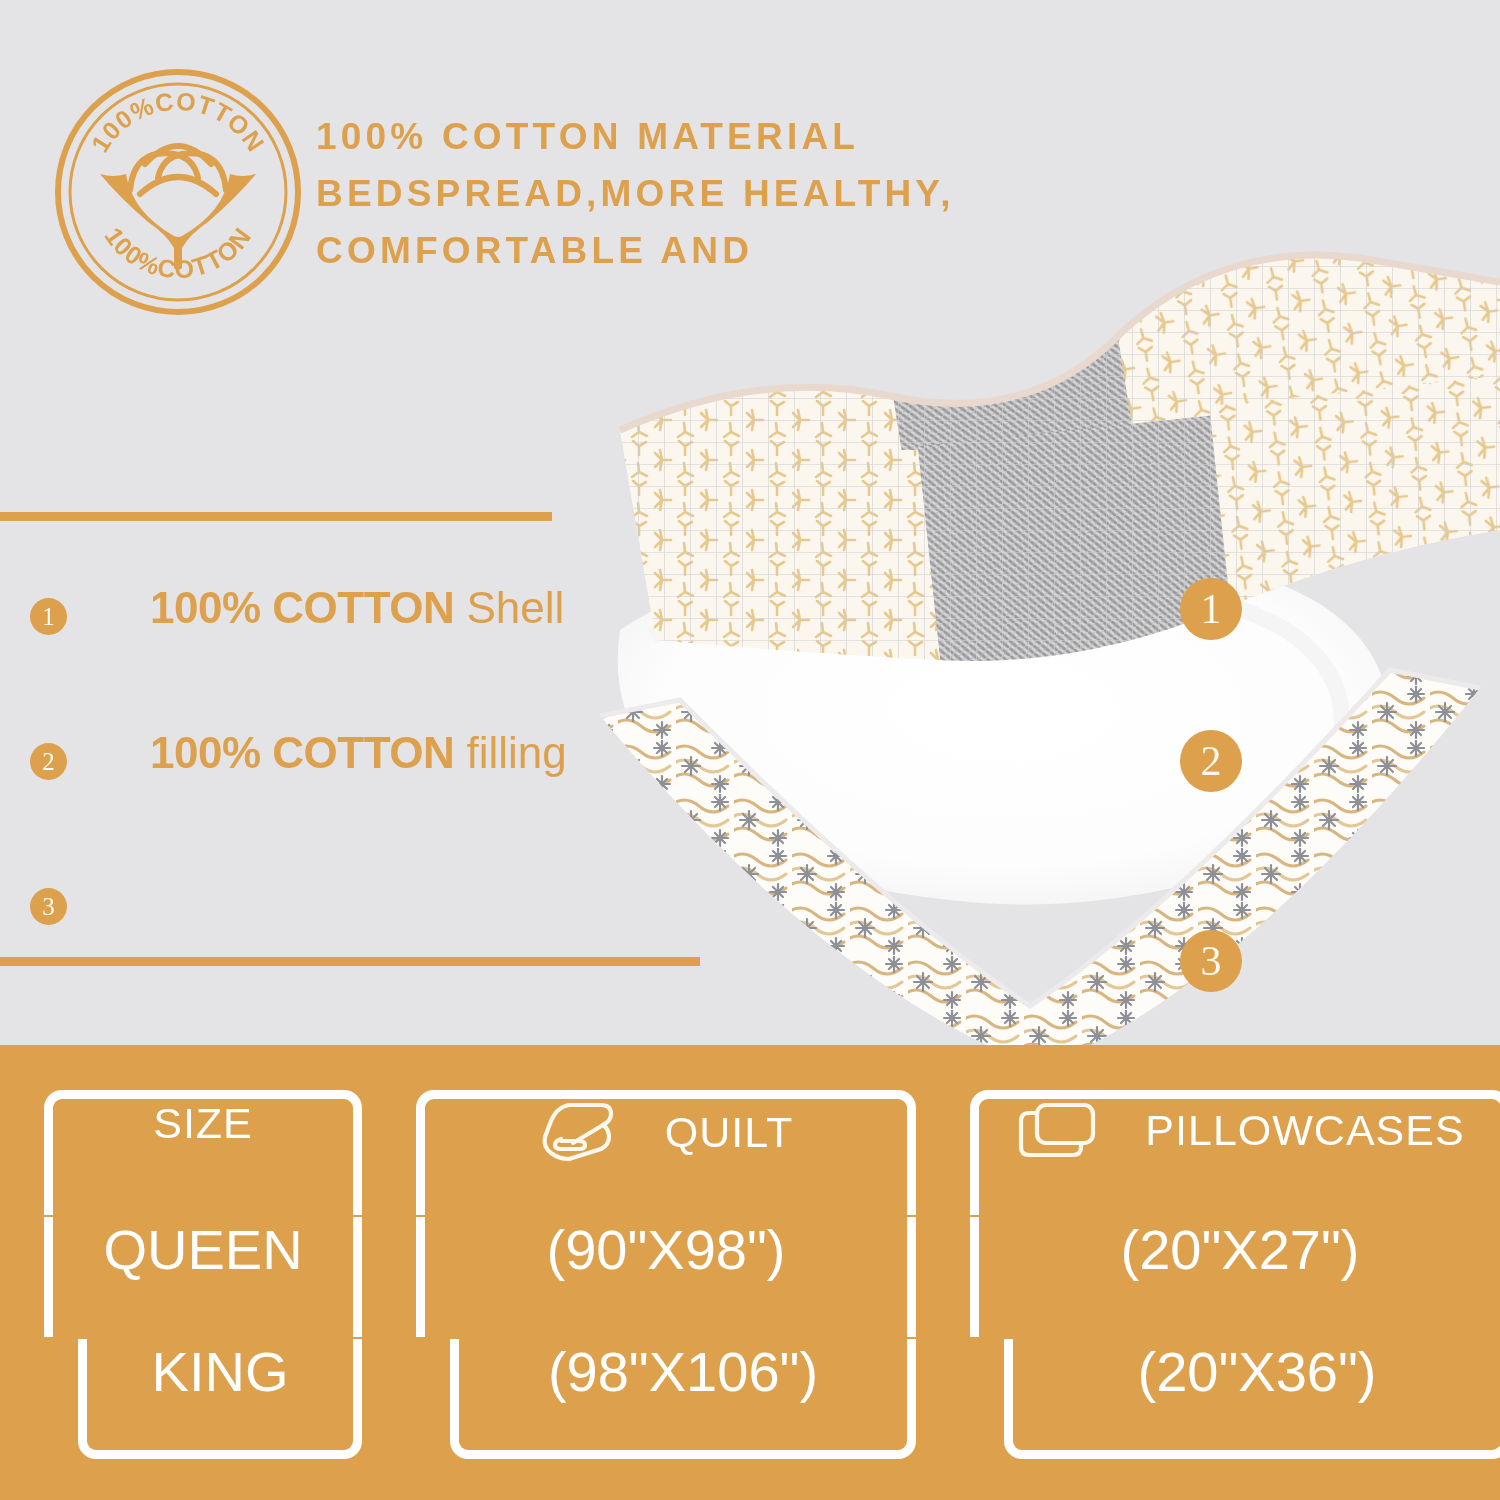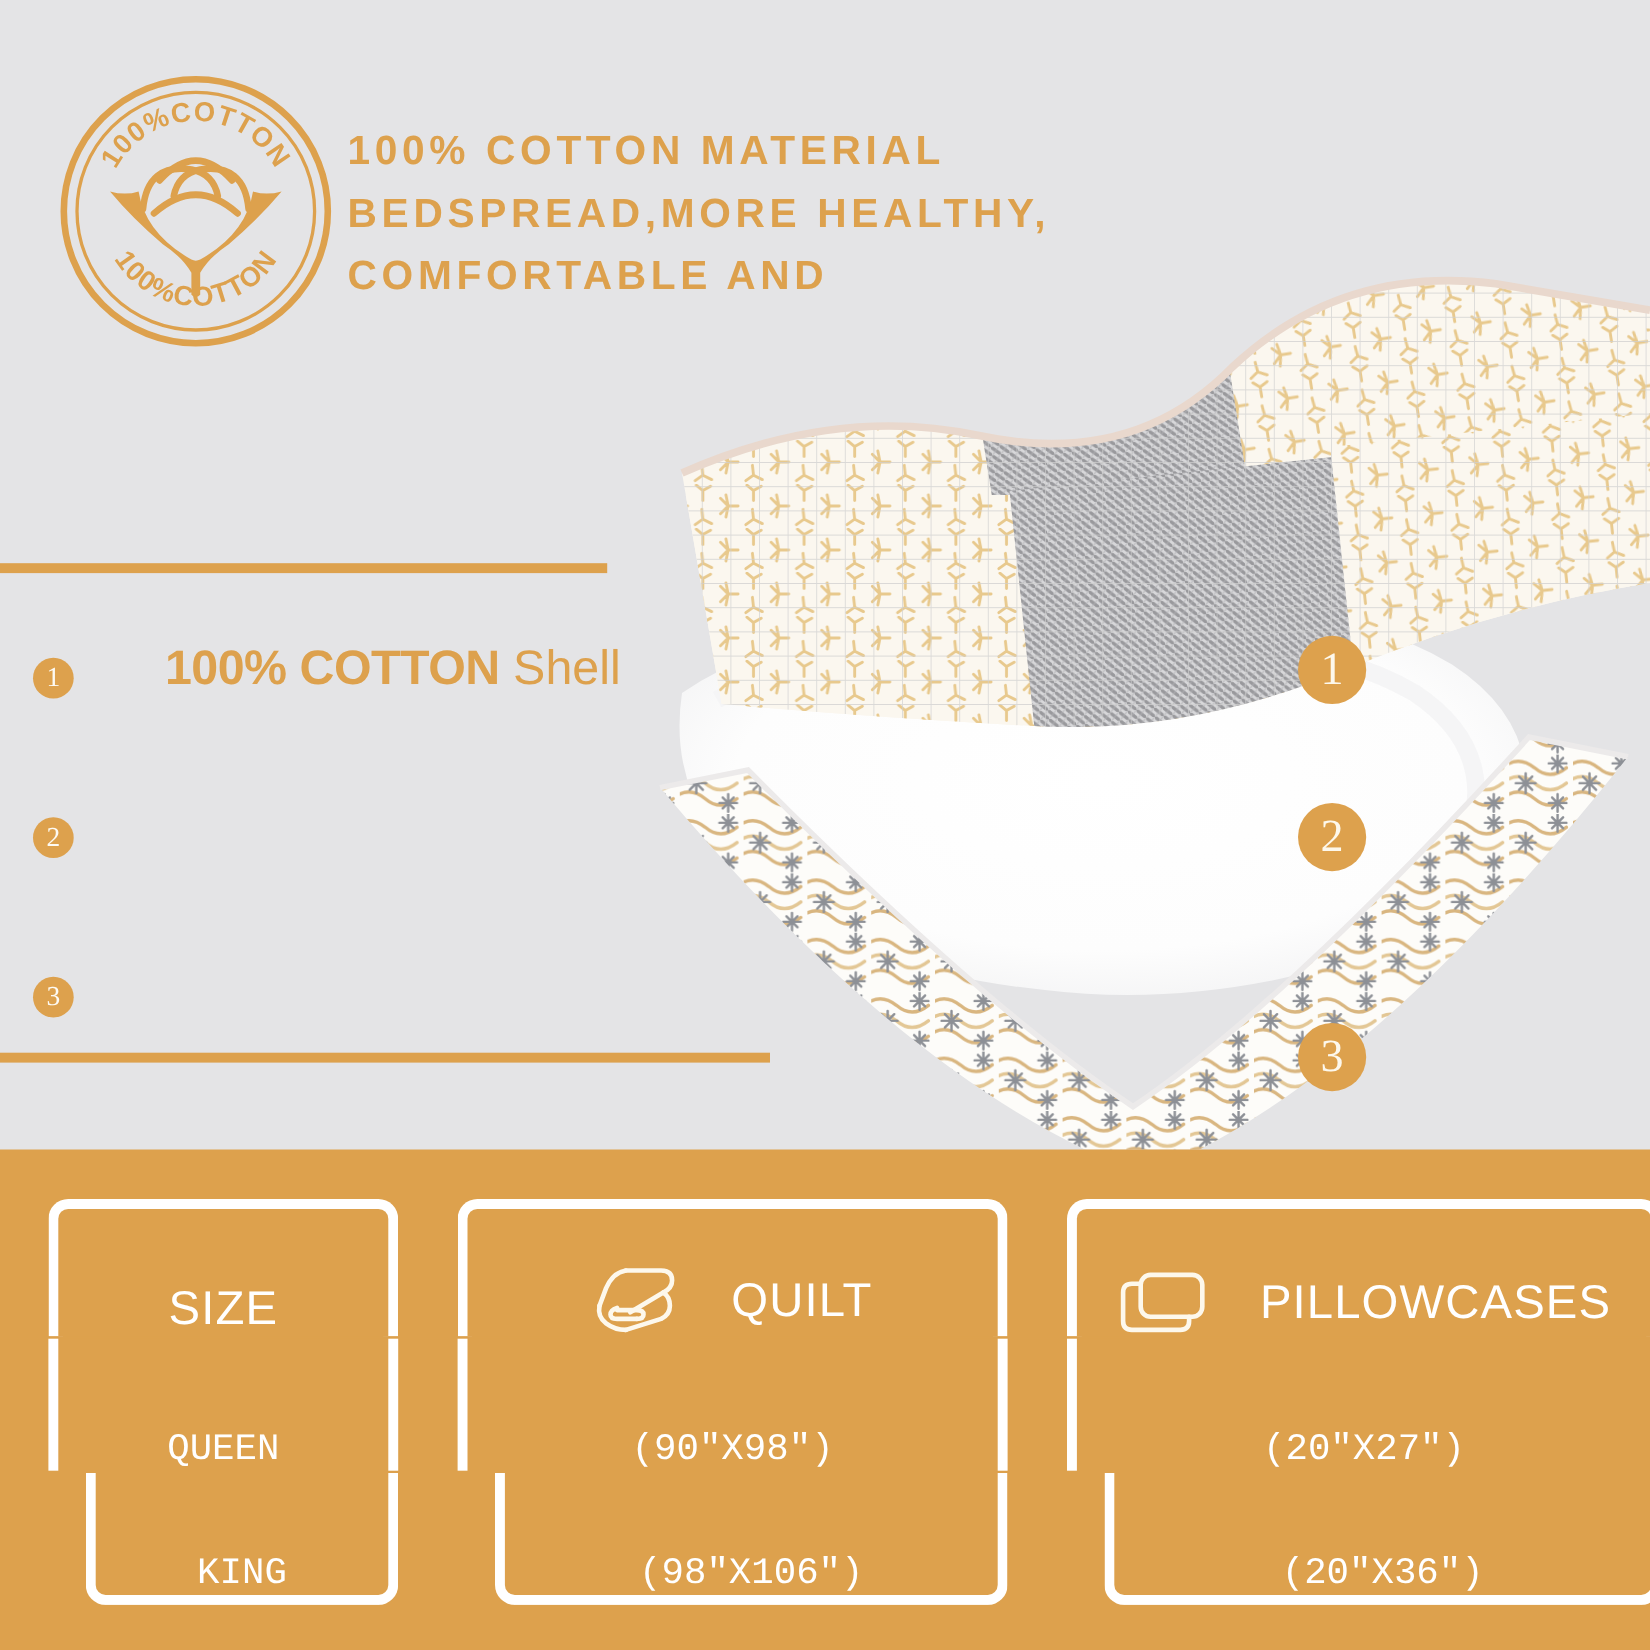--- a/index.html
+++ b/index.html
@@ -157,42 +157,42 @@
     display: grid;
     grid-template-columns: 318px 500px 540px;
     grid-template-rows: 125px 120px 120px;
     column-gap: 54px;
     row-gap: 2px;
   }
   .cell {
     border: 9px solid #ffffff;
     background: #dda14d;
     display: flex;
-    align-items: flex-end;
+    align-items: flex-start;
     justify-content: center;
     box-sizing: border-box;
     color: #ffffff;
   }
   .cell.head-size   { border-top-left-radius: 18px; border-top-right-radius: 18px; }
   .cell.head-quilt  { border-top-left-radius: 18px; border-top-right-radius: 18px; }
   .cell.head-pillow { border-top-left-radius: 18px; border-top-right-radius: 18px; }
   .cell.last-row    { border-bottom-left-radius: 18px; border-bottom-right-radius: 18px; margin-left: 34px; }
   .cell.mid-row     { border-top: none; border-bottom: none; }
   .cell.head        { border-bottom: none; }
   .cell.last-row    { border-top: none; }
 
   .head-label {
     font-family: "Liberation Sans Narrow", "Liberation Sans", sans-serif;
     font-size: 43px;
     font-weight: normal;
     letter-spacing: 1px;
   }
   .cell-value {
-    font-family: Liberation Mono, monospace;
-    font-size: 34px;
+    font-family: Liberation Sans, sans-serif;
+    font-size: 56px;
     letter-spacing: 0px;
   }
   .head-inner {
     display: flex;
     align-items: center;
     gap: 44px;
   }
   .tbl-icon { display: block; }
 </style>
 </head>
@@ -236,20 +236,21 @@
     <div class="rule rule-top"></div>
     <div class="rule rule-bottom"></div>
 
     <div class="feature-list">
       <div class="feature-row">
         <div class="feature-badge">1</div>
         <div class="feature-text"><span class="strong">100% COTTON</span> <span class="light">Shell</span></div>
       </div>
       <div class="feature-row">
         <div class="feature-badge">2</div>
+        <div class="feature-text"><span class="strong">100% COTTON</span> <span class="light">filling</span></div>
       </div>
       <div class="feature-row">
         <div class="feature-badge">3</div>
       </div>
     </div>
 
     <div class="product-art">
       <svg width="940" height="850" viewBox="0 0 940 850" xmlns="http://www.w3.org/2000/svg">
         <defs>
 

